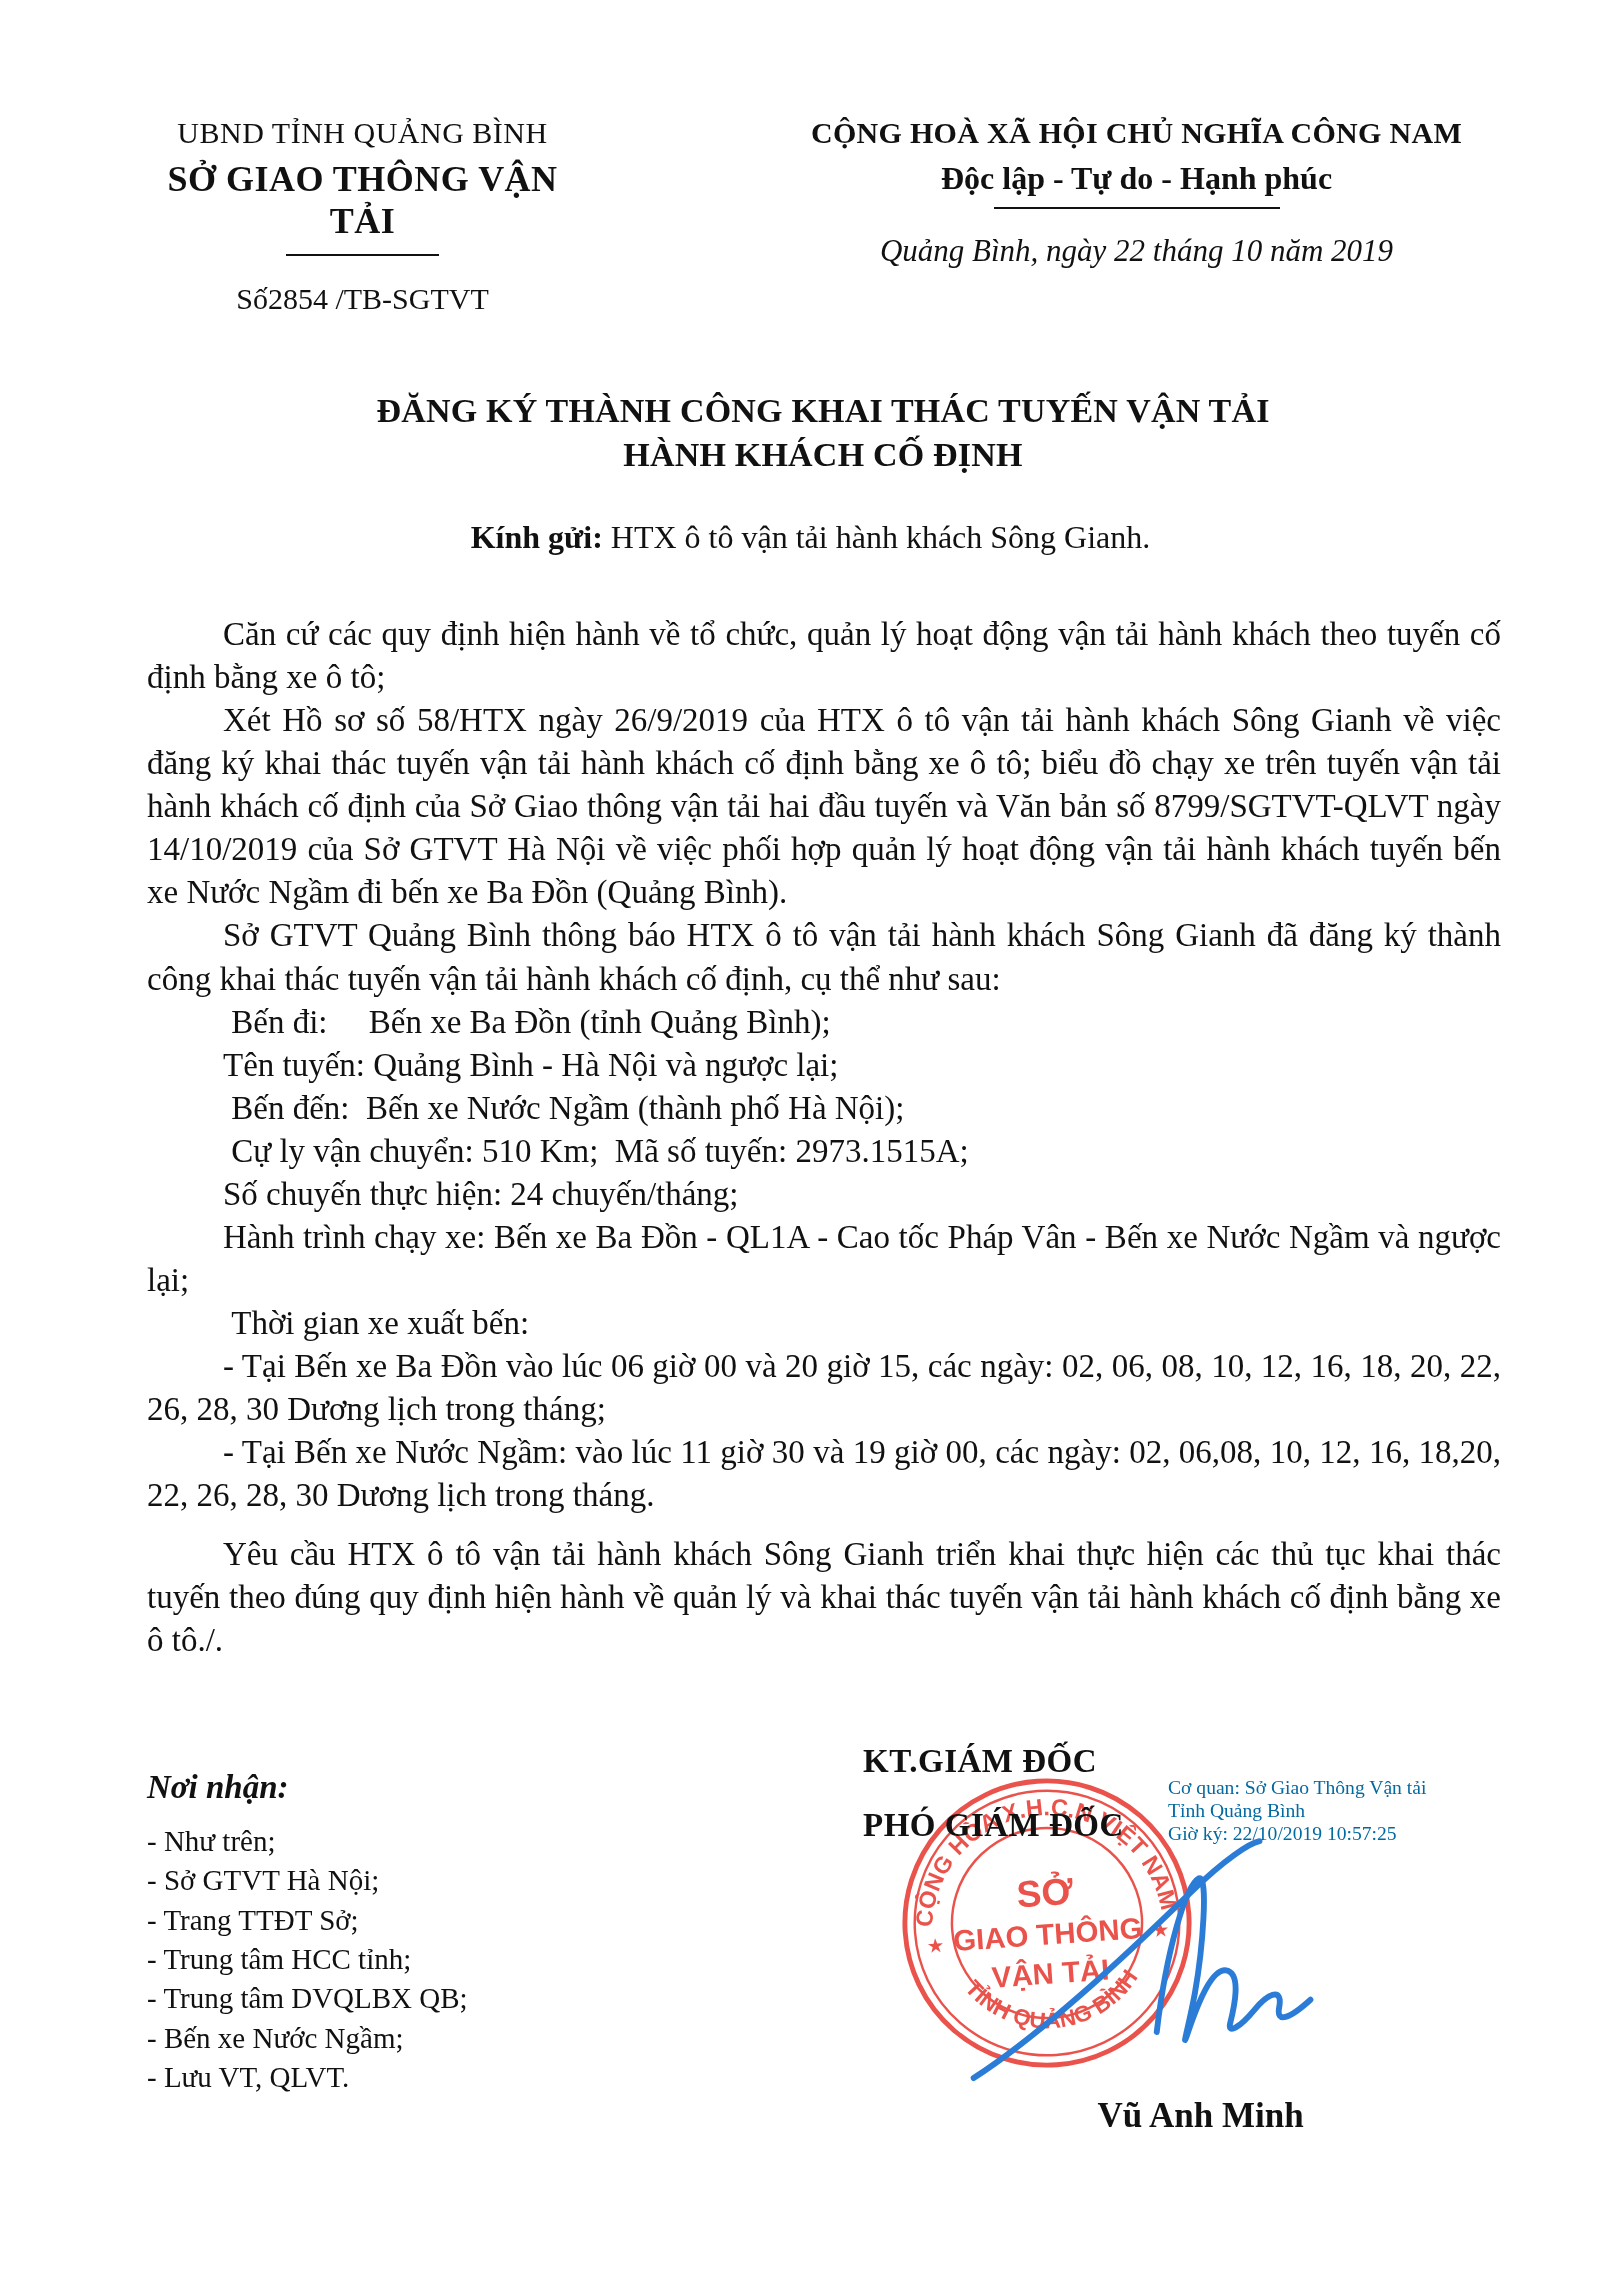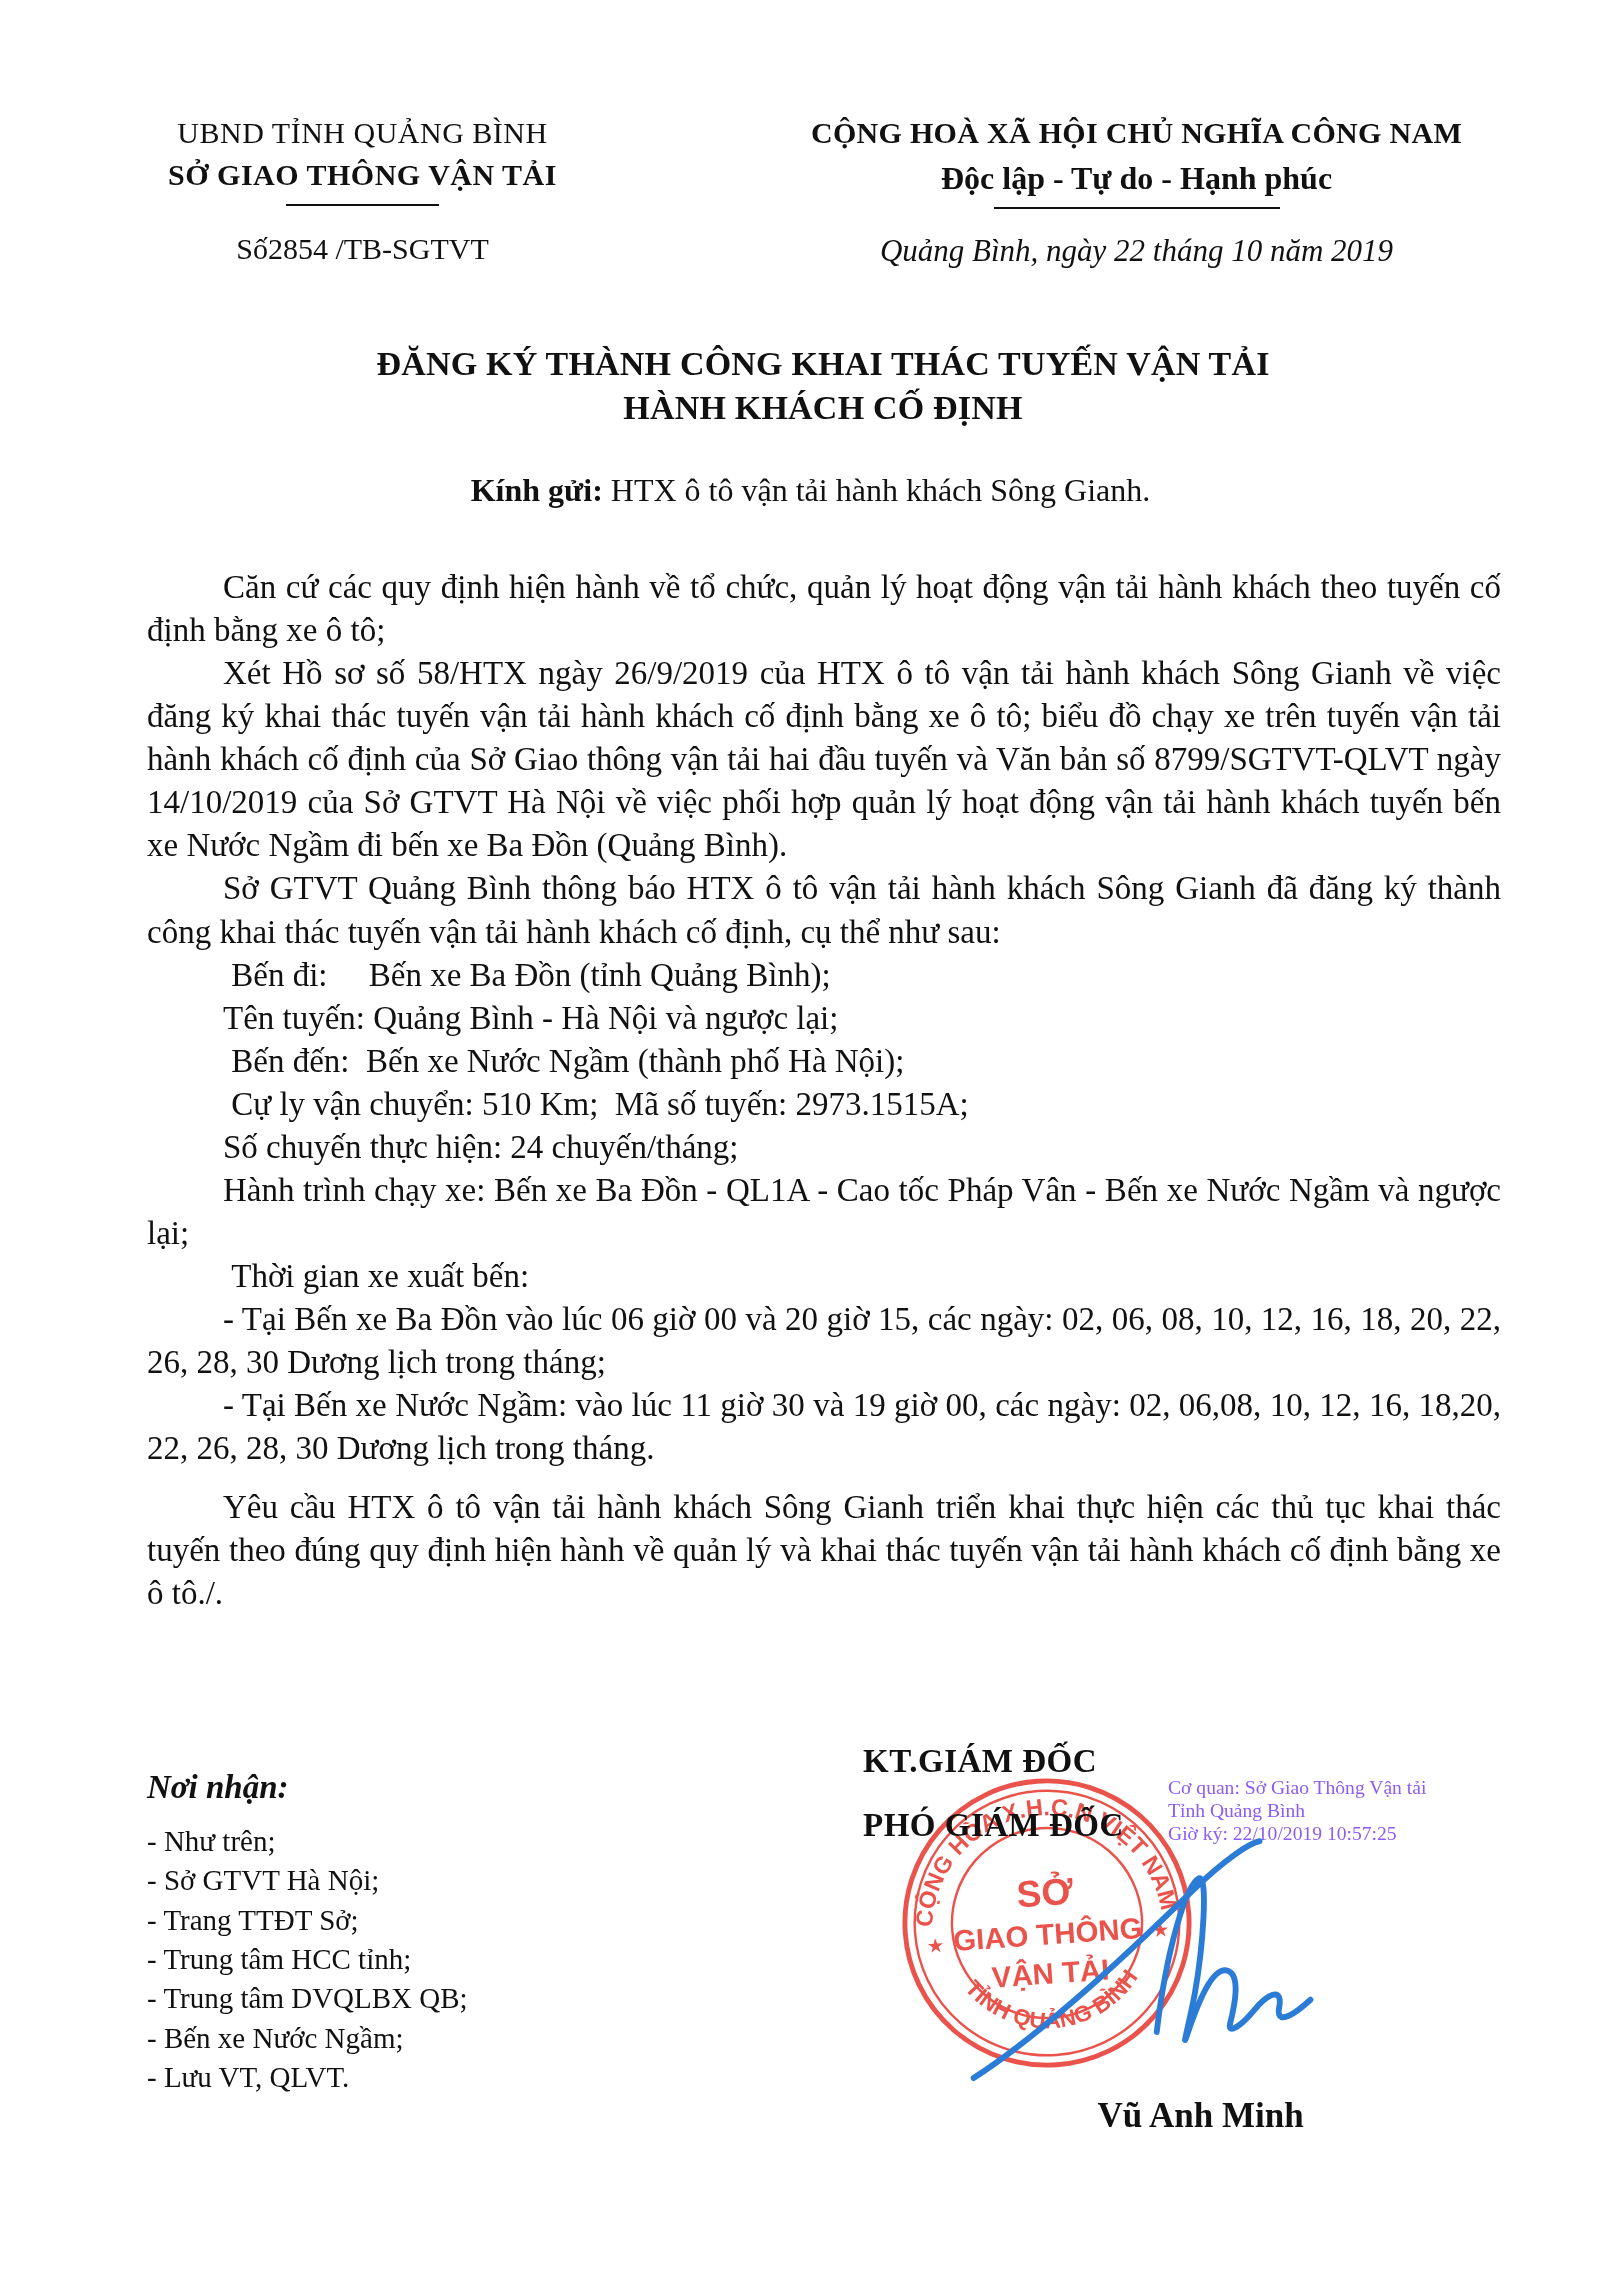--- a/index.html
+++ b/index.html
@@ -10,21 +10,21 @@
     margin:0 auto;
     background:#ffffff;
     font-family:"Liberation Serif", serif;
     color:#111;
     overflow:hidden;
   }
   
   .header-row { display:flex; padding:116px 112px 0 147px; }
   .hdr-left { width:431px; text-align:center; }
   .hdr-left .l1 { font-size:30px; letter-spacing:0.5px; }
-  .hdr-left .l2 { font-size:30px; font-weight:bold; margin-top:7.8px; letter-spacing:0.5px; }
+  .hdr-left .l2 { font-size:36px; font-weight:bold; margin-top:7.8px; letter-spacing:0.5px; }
   .hdr-left .rule { width:153px; height:2.9px; background:#111; margin:11.8px auto 0; }
   .hdr-left .docnum { font-size:30px; margin-top:25.5px; }
   .hdr-right { margin-left:auto; width:745px; text-align:center; }
   .hdr-right .l1 { font-size:30px; font-weight:bold; letter-spacing:0.3px; }
   .hdr-right .l2 { font-size:32px; font-weight:bold; margin-top:9.8px; }
   .hdr-right .rule { width:286px; height:2.9px; background:#111; margin:9.8px auto 0; }
   .hdr-right .dateline { font-size:31px; font-style:italic; margin-top:23.5px; }
   
   .title-block { text-align:center; margin-top:73px; padding:0 122px 0 147px; }
   .title-block p { font-size:34px; font-weight:bold; line-height:1.28; letter-spacing:0.2px; }
@@ -37,21 +37,21 @@
   .body-block p.item { white-space:pre-wrap; }
   .body-block p.gap-top { margin-top:15.7px; }
   
   .noinhan { position:absolute; left:147px; top:1749px;margin-top:20px; }
   .noinhan .label { font-size:33px; font-weight:bold; font-style:italic; }
   .noinhan ul { list-style:none; margin-top:15.7px; }
   .noinhan li { font-size:29px; line-height:1.36; }
   .sigblock { position:absolute; left:863px; top:1743px; width:657px; text-align:left; }
   .sigblock .kt { font-size:33px; font-weight:bold; letter-spacing:0.5px; }
   .sigblock .pho { font-size:33px; font-weight:bold; letter-spacing:0.5px; margin-top:27.4px; position:relative; z-index:3; }
-  .digital { position:absolute; left:1168px; top:1776px; width:353px; font-size:19.6px; line-height:1.18; text-align:left; z-index:2; color:#8b5cf6; }
+  .digital { position:absolute; left:1168px; top:1776px; width:353px; font-size:19.6px; line-height:1.18; text-align:left; z-index:2; color:#0369a1; }
   .stamp { position:absolute; left:900px; top:1776px; width:294px; height:294px; z-index:1; opacity:.92; transform:rotate(-4deg); }
   .handsig { position:absolute; left:956px; top:1831px; width:470px; height:265px; z-index:4; }
   .signer { position:absolute; left:882px; top:2096px; width:637px; text-align:center; font-size:35px; font-weight:bold; z-index:5; }
 </style>
 </head>
 <body>
 
 <div class="page">
 
   <div class="header-row">

